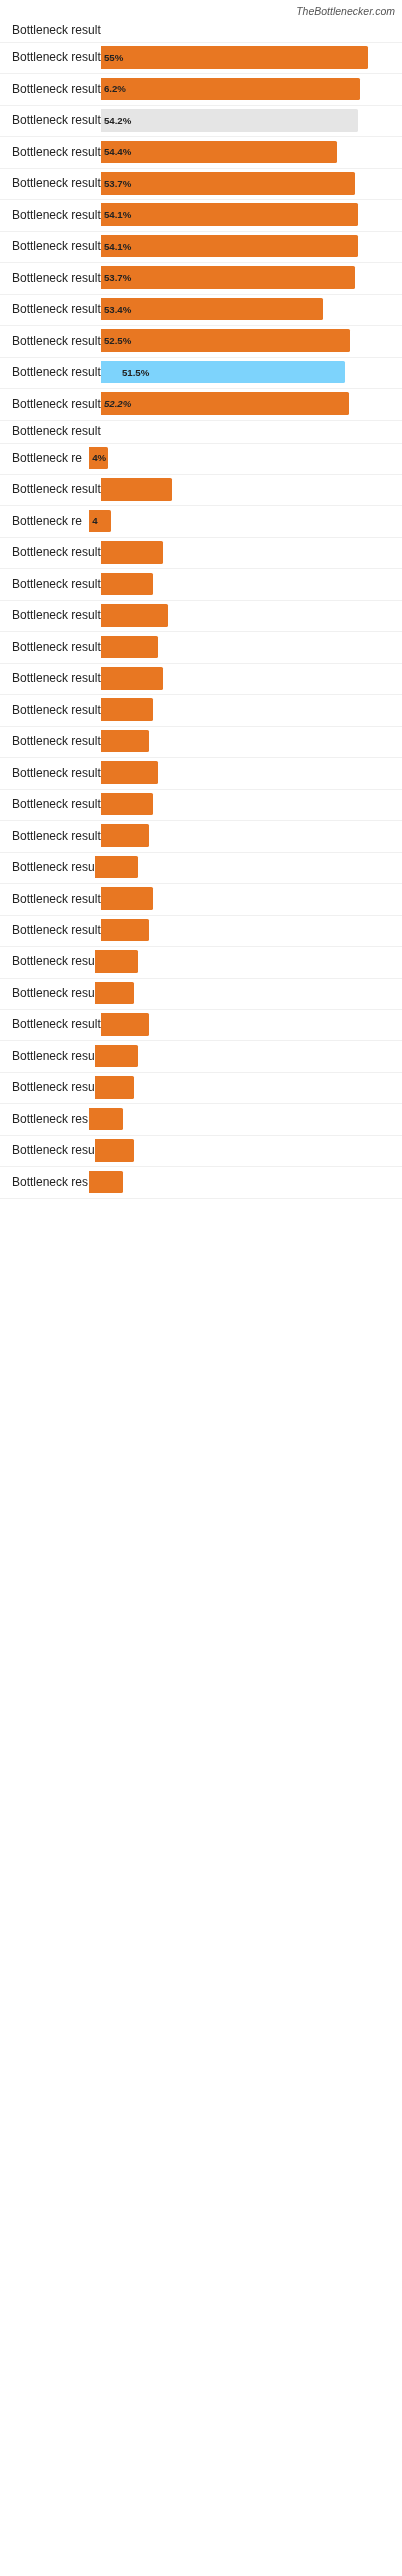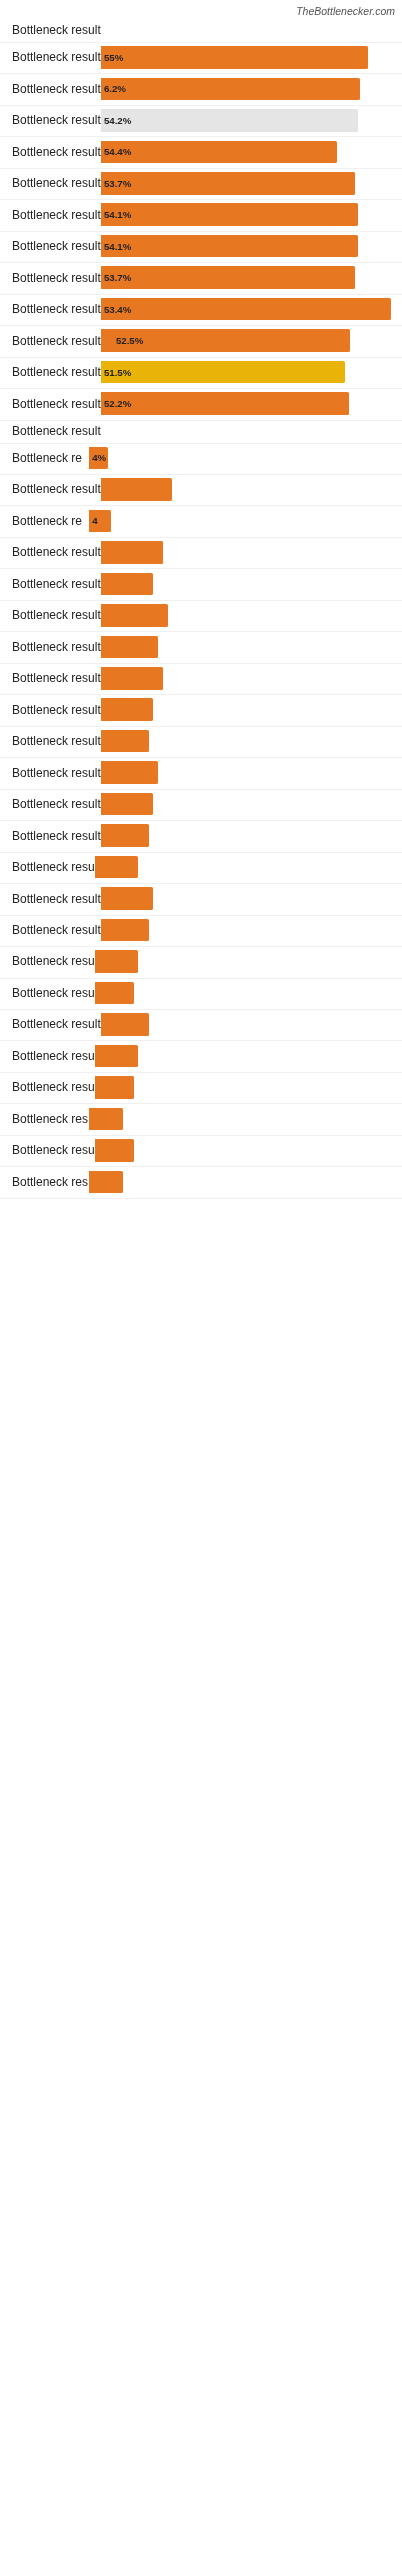--- a/index.html
+++ b/index.html
@@ -150,51 +150,51 @@
           <div class="bar-fill" style="width: 254px; background: rgb(232, 119, 34);">
             <span class="bar-value">53.7%</span>
           </div>
         </div>
       </div>
     </div>
     <div class="row-wrapper">
       <div class="bar-row">
         <span class="bar-label">Bottleneck result</span>
         <div class="bar-container">
-          <div class="bar-fill" style="width: 290px; background: rgb(232, 119, 34);">
+          <div class="bar-fill" style="width: 222px; background: rgb(232, 119, 34);">
             <span class="bar-value">53.4%</span>
           </div>
         </div>
       </div>
     </div>
     <div class="row-wrapper">
       <div class="bar-row">
         <span class="bar-label">Bottleneck result</span>
         <div class="bar-container">
-          <div class="bar-fill" style="width: 249px; background: rgb(232, 119, 34); padding-left: 12px;">
+          <div class="bar-fill" style="width: 249px; background: rgb(232, 119, 34);">
             <span class="bar-value">52.5%</span>
           </div>
         </div>
       </div>
     </div>
     <div class="row-wrapper">
       <div class="bar-row">
         <span class="bar-label">Bottleneck result</span>
         <div class="bar-container">
-          <div class="bar-fill" style="width: 244px; background: #eab308;">
+          <div class="bar-fill" style="width: 244px; background: #7dd3fc; padding-left: 18px;">
             <span class="bar-value">51.5%</span>
           </div>
         </div>
       </div>
     </div>
     <div class="row-wrapper">
       <div class="bar-row">
         <span class="bar-label">Bottleneck result</span>
         <div class="bar-container">
-          <div class="bar-fill" style="width: 248px; background: rgb(232, 119, 34);">
+          <div class="bar-fill" style="width: 248px; background: rgb(232, 119, 34); font-style: italic;">
             <span class="bar-value">52.2%</span>
           </div>
         </div>
       </div>
     </div>
     <div class="row-wrapper">
       <div class="bar-row">
         <span class="bar-label">Bottleneck result</span>
       </div>
     </div>

